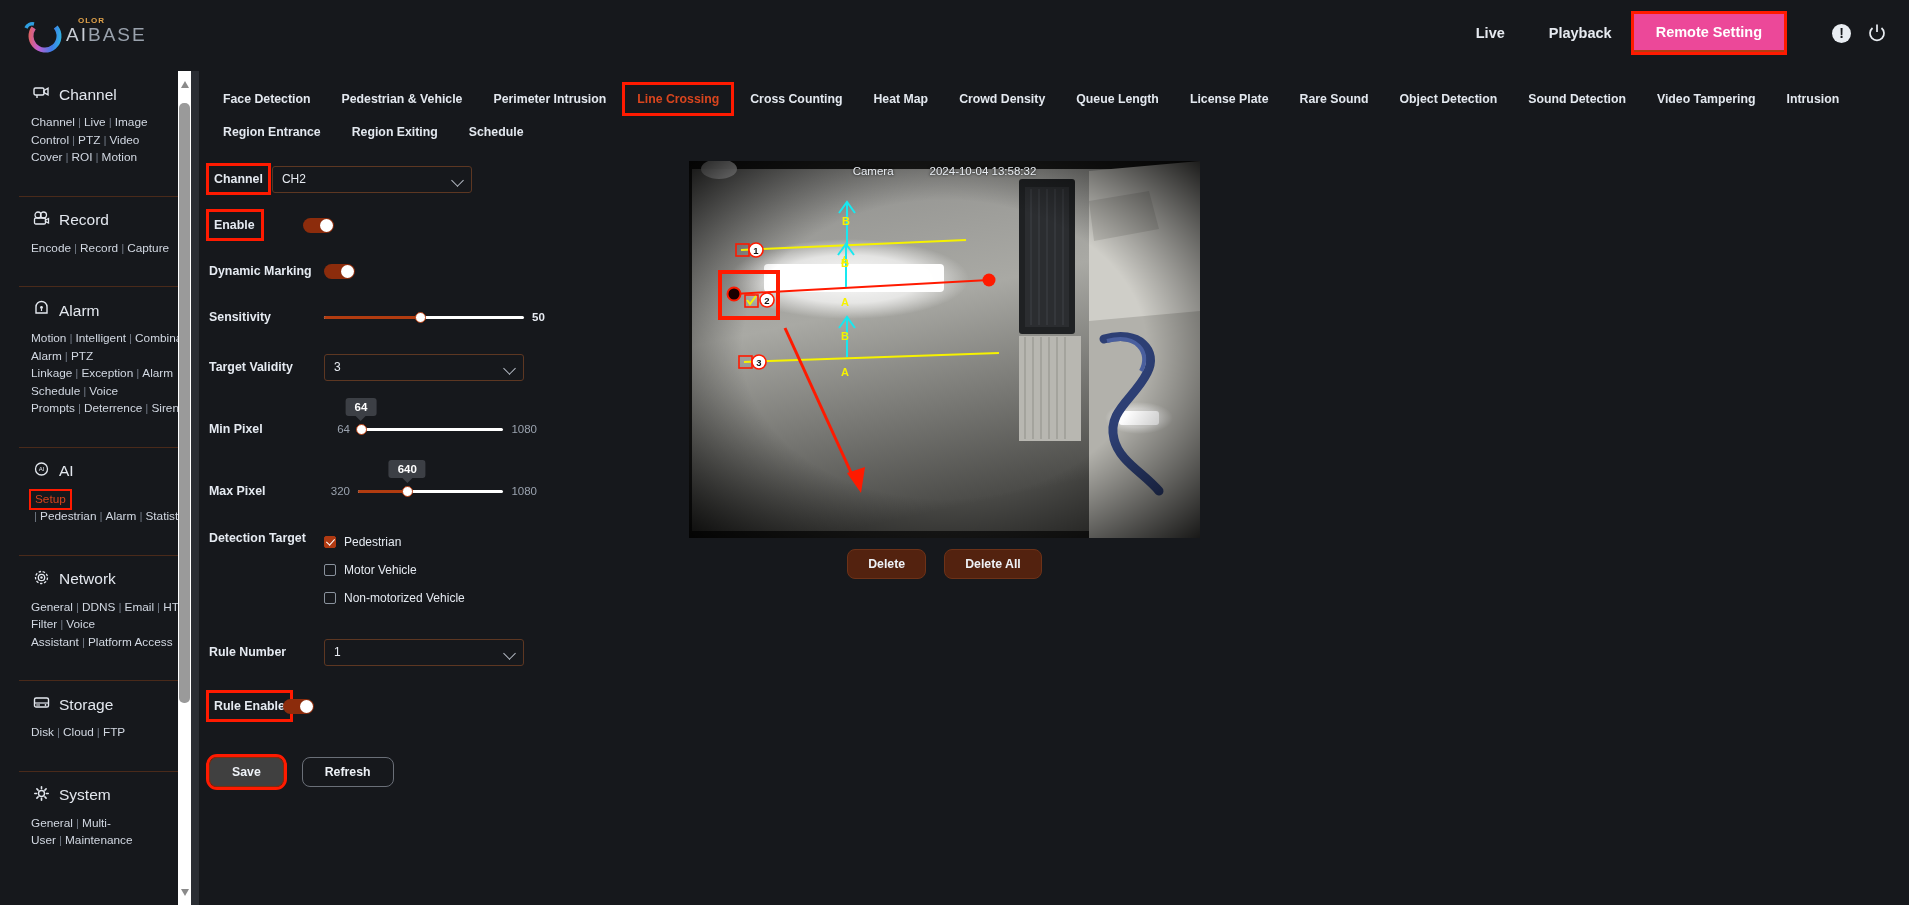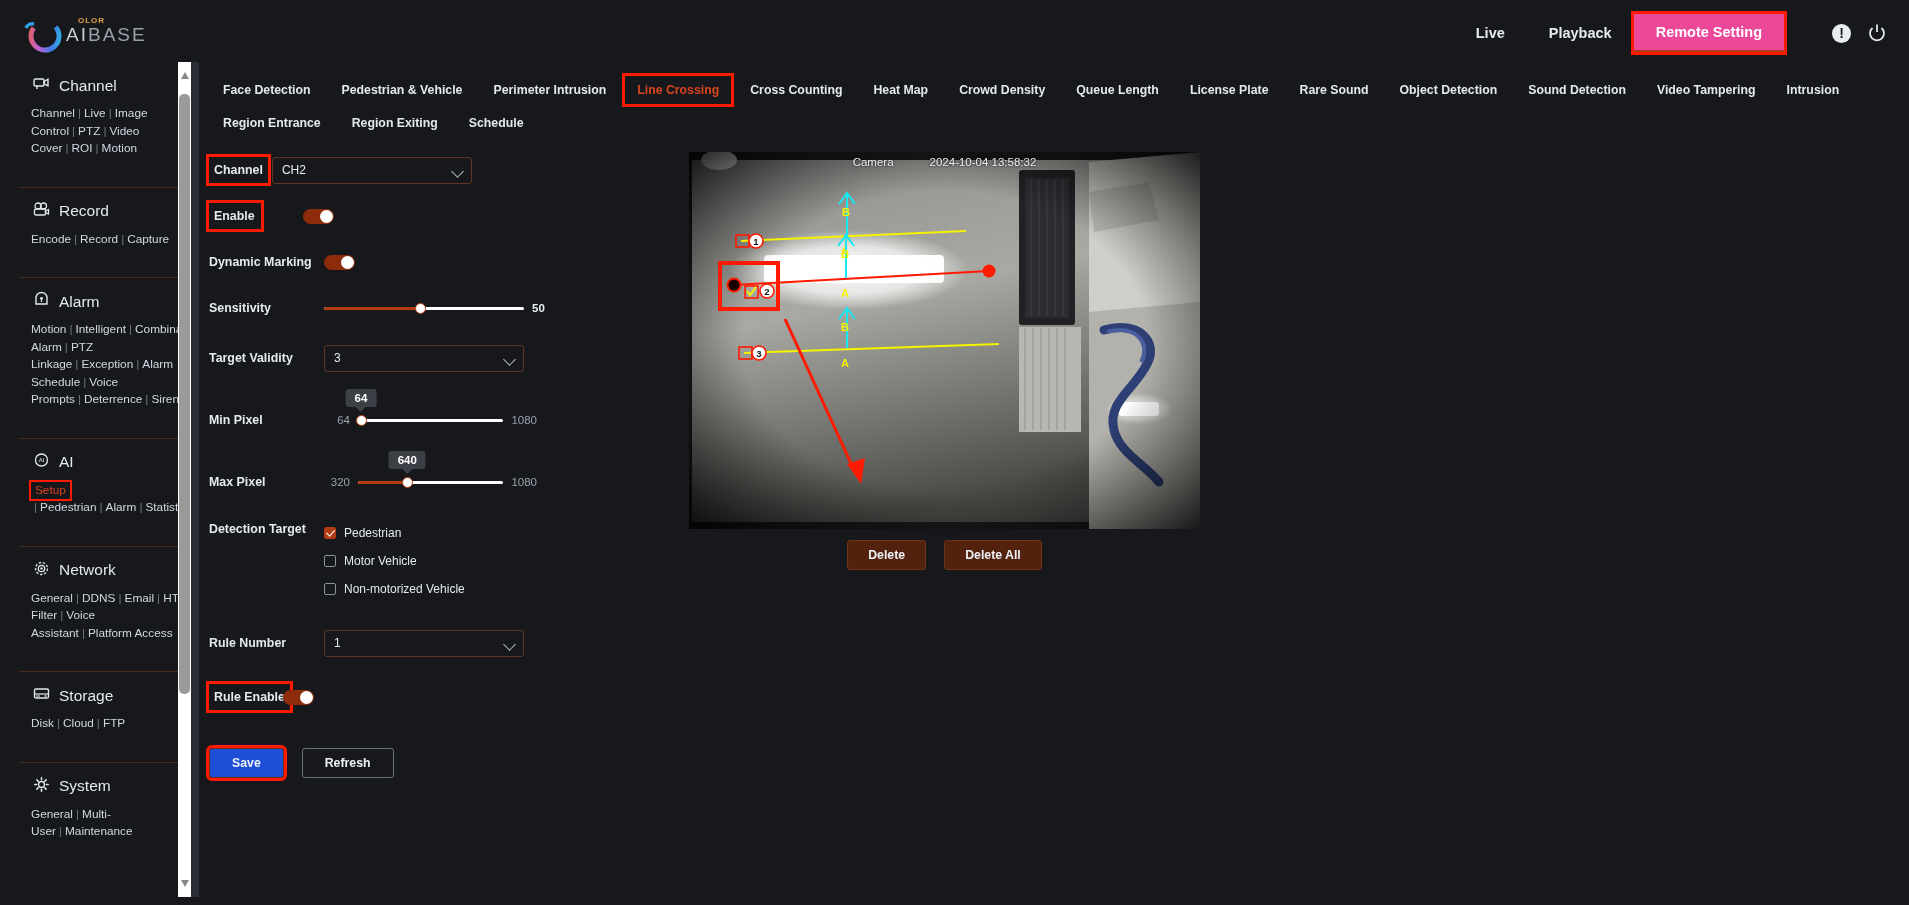--- a/index.html
+++ b/index.html
@@ -47,21 +47,21 @@
   .circ-icon {
     width: 19px; height: 19px; border-radius: 50%;
     background: #e9edf2; color: #16181c;
     font-size: 14px; font-weight: bold; line-height: 19px; text-align: center;
     cursor: pointer;
   }
   .pwr-icon { width: 20px; height: 20px; cursor: pointer; }
 
   
   .bodywrap {
-    position: absolute; top: 62px; left: 19px;
+    position: absolute; top: 71px; left: 19px;
     width: 1872px; height: 835px;
     background: #2a2d33;
     border-radius: 3px;
   }
   
   .sidebar {
     position: absolute; left: 0px; top: 0px;
     width: 172px; height: 835px;
     background: #16181c;
     overflow: hidden;
@@ -186,24 +186,24 @@
   }
   .cb.on { background: #b03a12; border-color: #b03a12; }
   .cb.on:after {
     content: ""; position: absolute; left: 3px; top: 0px;
     width: 4px; height: 7px; border: solid #fff;
     border-width: 0 1.6px 1.6px 0; transform: rotate(42deg);
   }
   .cblabel { font-size: 12px; color: #e5eaf1; }
   .btn {
     font-size: 12.3px; font-weight: bold; color: #eef2f7;
-    padding: 7px 22px; border: 1px solid #6a6f78; border-radius: 3px;
+    padding: 7px 22px; border: 1px solid #6a6f78; border-radius: 8px;
     background: transparent; cursor: pointer;
   }
-  .btn.primary { background: #1d4ed8; border-color: #7a2e11; text-align: center; }
+  .btn.primary { background: #404040; border-color: #7a2e11; text-align: center; }
   .btn.danger { background: #53220f; border: 1px solid #6d3218; padding: 7px 20px; }
   .btn-hl { outline: 3px solid #ff1a00; }
 
   
   .videobox {
     position: absolute; left: 490px; top: 10px;
     width: 511px; height: 377px;
     background: #000;
     overflow: hidden;
   }

